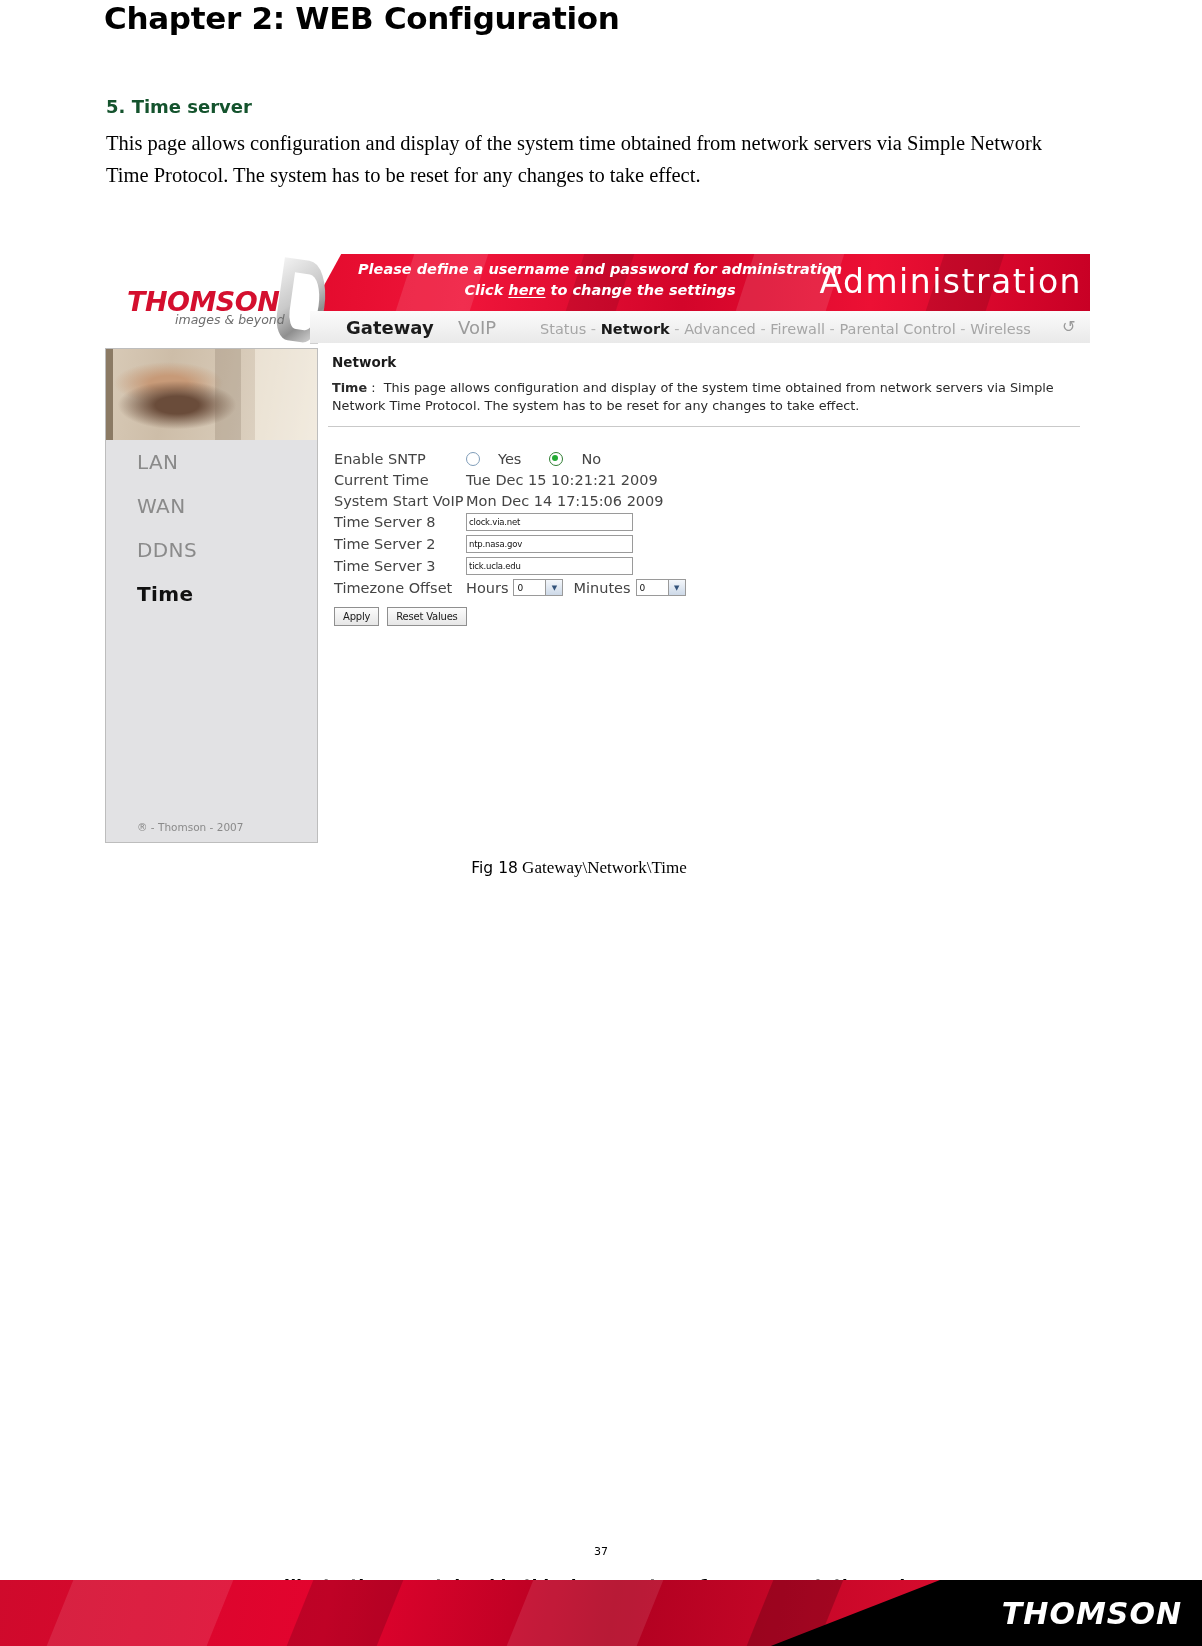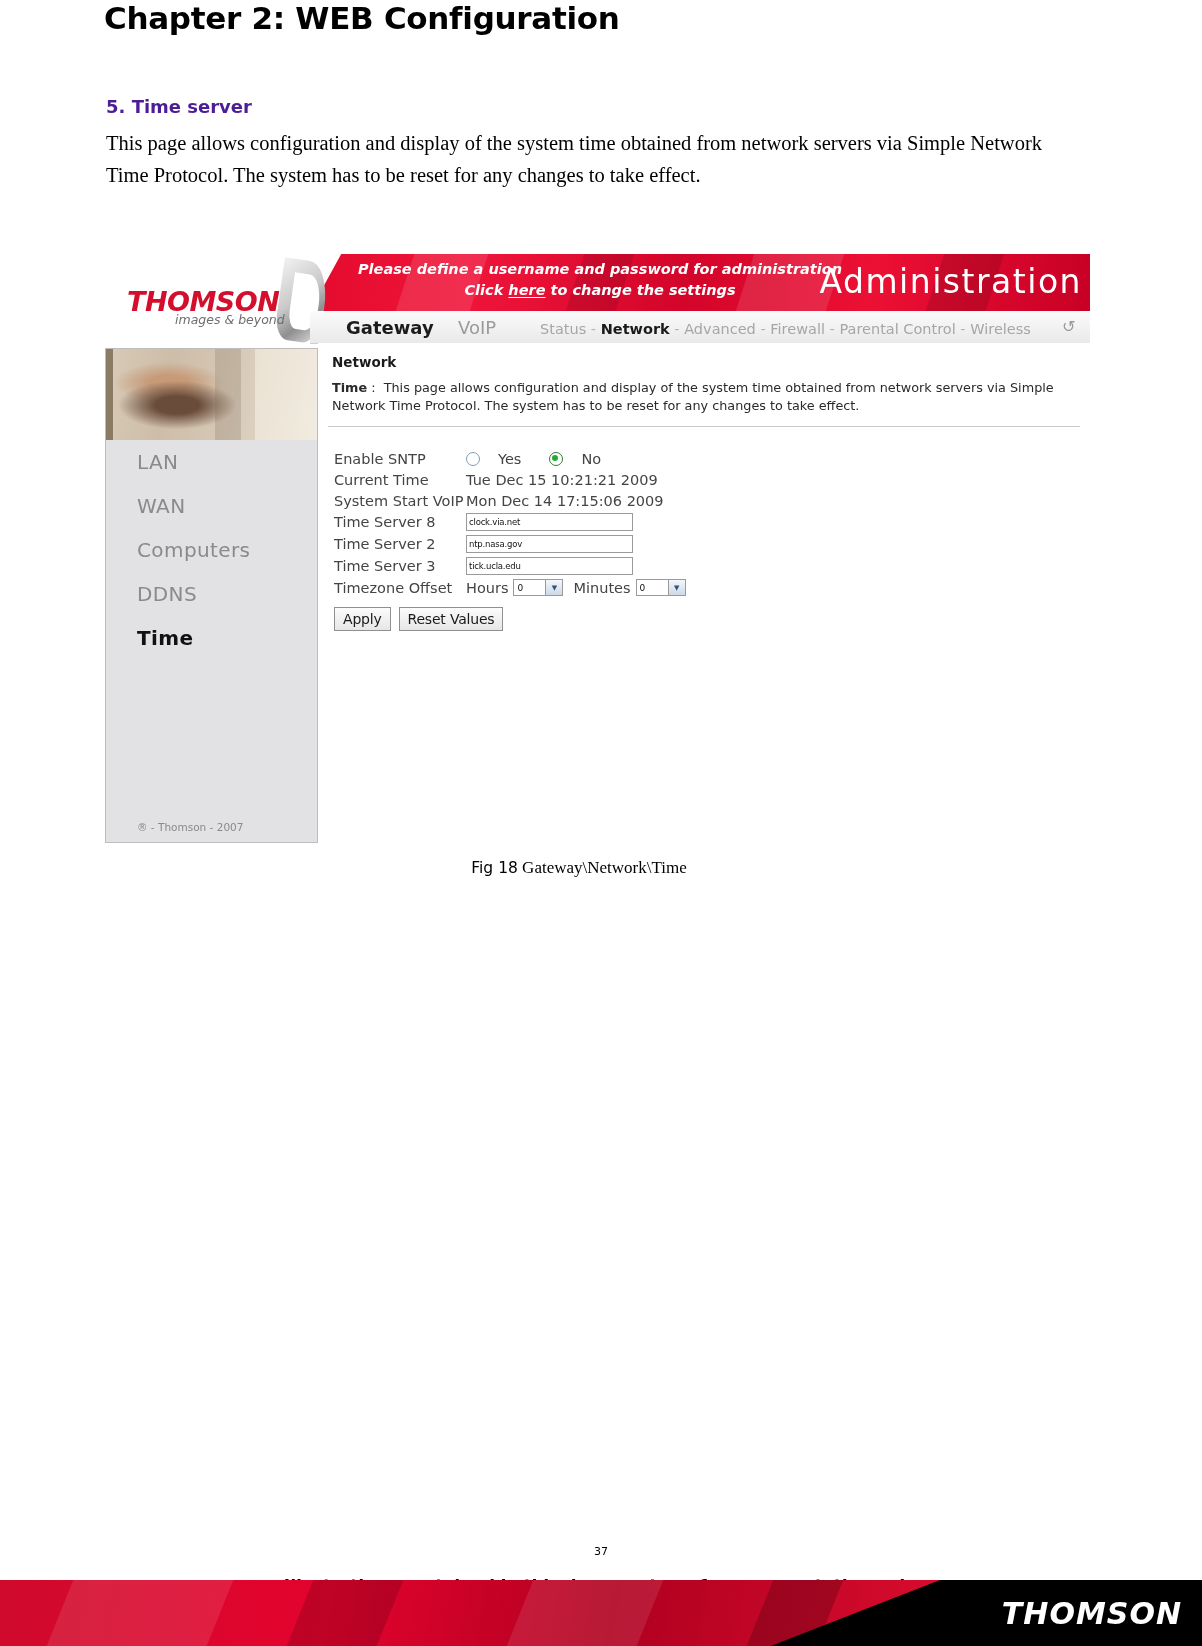--- a/index.html
+++ b/index.html
@@ -28,21 +28,21 @@
     white-space: nowrap;
   }
 
   .section-heading {
     position: absolute;
     left: 106px;
     top: 96px;
     font-family: "DejaVu Sans", sans-serif;
     font-size: 18px;
     font-weight: bold;
-    color: #4c1d95;
+    color: #14532d;
   }
 
   .body-copy {
     position: absolute;
     left: 106px;
     top: 127px;
     width: 960px;
     font-family: "Liberation Serif", serif;
     font-size: 20.5px;
     line-height: 32px;
@@ -383,21 +383,21 @@
     background: linear-gradient(#f4f7fb, #cdd9e8);
     border-left: 1px solid #9a9a9a;
     display: flex; align-items: center; justify-content: center;
     font-size: 7px; color: #33527a;
   }
   .buttons { display: flex; gap: 8px; margin-top: 9px; }
   .btn {
     border: 1px solid #8f8f8f;
     background: linear-gradient(#fcfcfc, #e6e6e6);
     font-family: "DejaVu Sans", sans-serif;
-    font-size: 14px;
+    font-size: 10px;
     color: #1a1a1a;
     padding: 3px 8px;
     letter-spacing: -0.2px;
   }
 
   .shot-border {
     position: absolute;
     left: 0; top: 100px;
     width: 213px; height: 495px;
     border: 1px solid #bdbdbd;
@@ -447,21 +447,20 @@
 
   <div class="left-col">
     <div class="photo">
       <div class="photo-strip ps1"></div>
       <div class="photo-strip ps2"></div>
       <div class="photo-strip ps3"></div>
     </div>
     <div class="menu">
       <div class="menu-item">LAN</div>
       <div class="menu-item">WAN</div>
-      <div class="menu-item">Computers</div>
       <div class="menu-item">DDNS</div>
       <div class="menu-item active">Time</div>
     </div>
     <div class="copyright">® - Thomson - 2007</div>
   </div>
   <div class="shot-border"></div>
 
   <div class="content">
     <div class="crumb">Network</div>
     <div class="desc"><b>Time</b>&nbsp;<span>:</span>&nbsp;&nbsp;<span>This page allows configuration and display of the system time obtained from network servers via Simple Network Time Protocol. The system has to be reset for any changes to take effect.</span></div>

